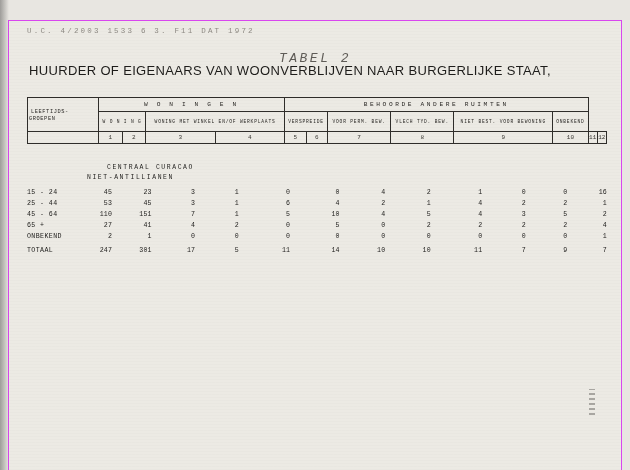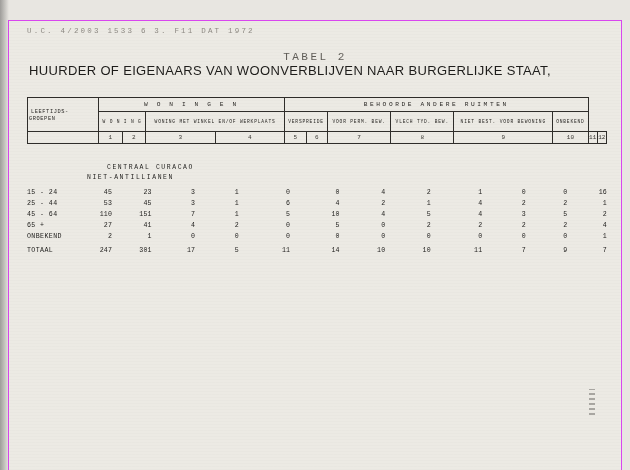--- a/index.html
+++ b/index.html
@@ -50,24 +50,25 @@
     color: #8e8a84;
     font-family: "Liberation Mono", monospace;
     white-space: nowrap;
   }
   .tabel-no {
     position: absolute;
     left: 0;
     right: 0;
     top: 30px;
     text-align: center;
-    font-size: 11px;
+    font-size: 13px;
     letter-spacing: 2.5px;
     color: #5f5c57;
     font-family: "Liberation Mono", monospace;
+    font-style: italic;
   }
   .title {
     position: absolute;
     left: 20px;
     top: 44px;
     font-size: 13px;
     font-weight: normal;
     color: #1d1c1a;
     letter-spacing: .35px;
     line-height: 11px;

